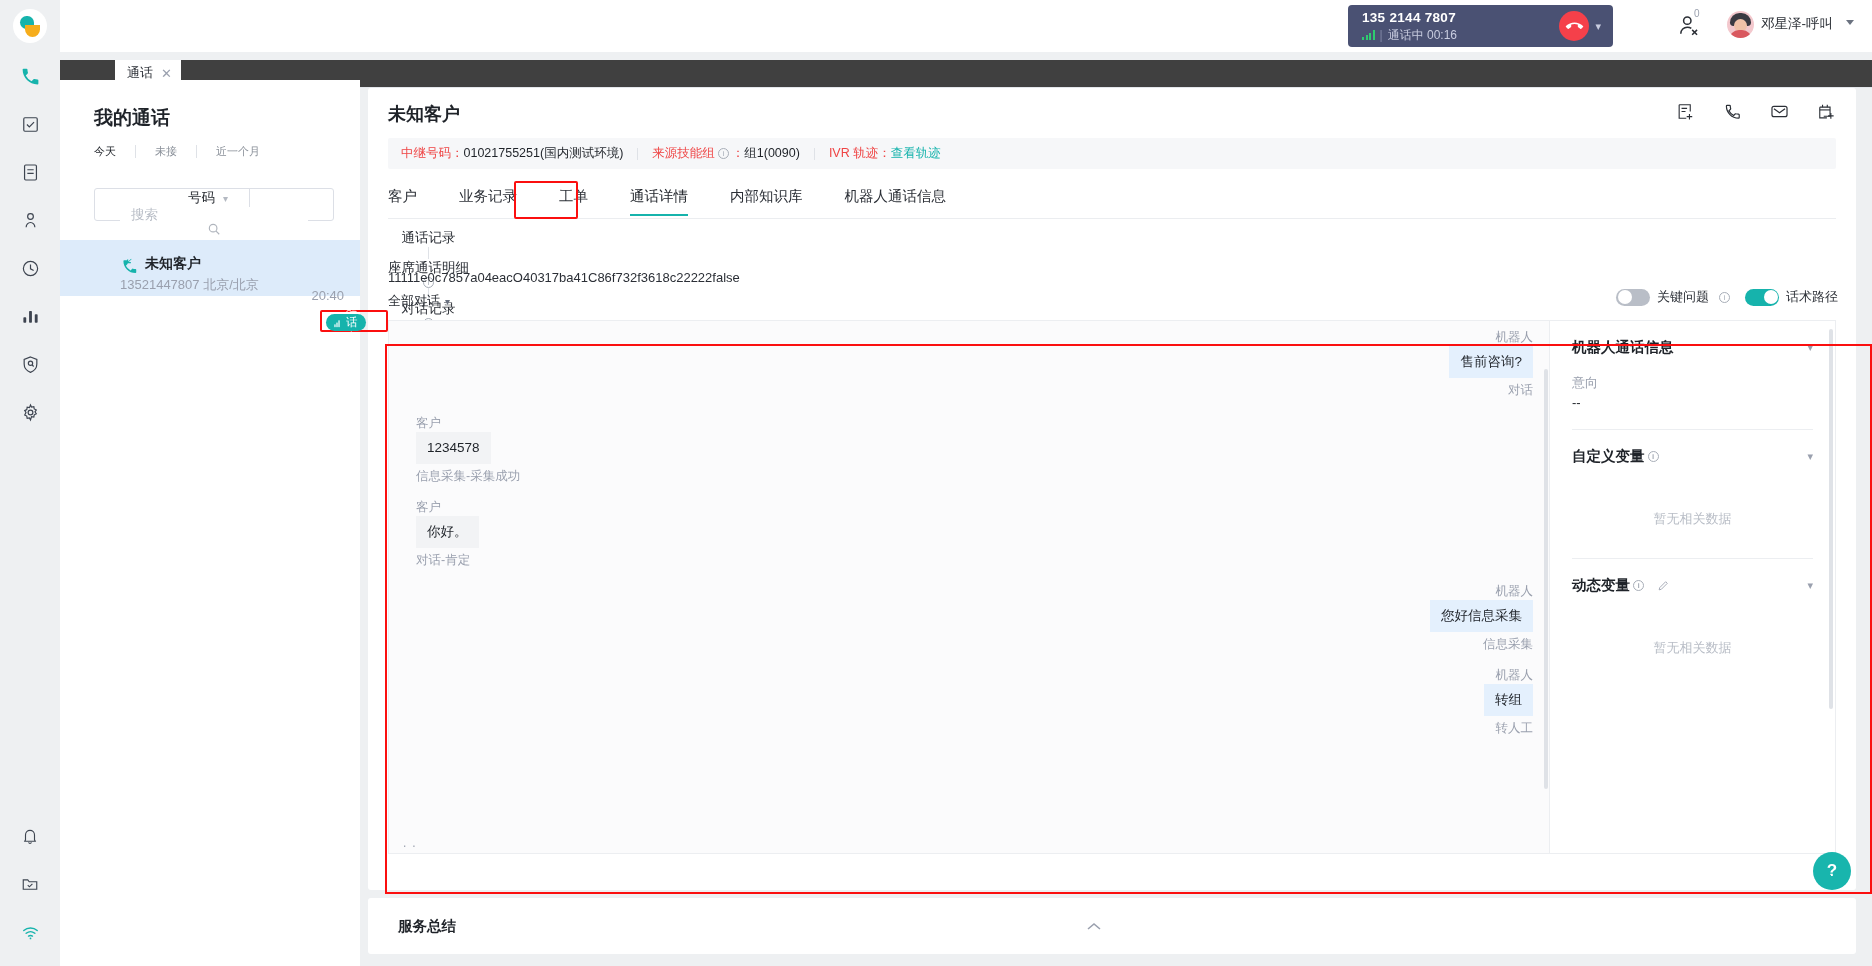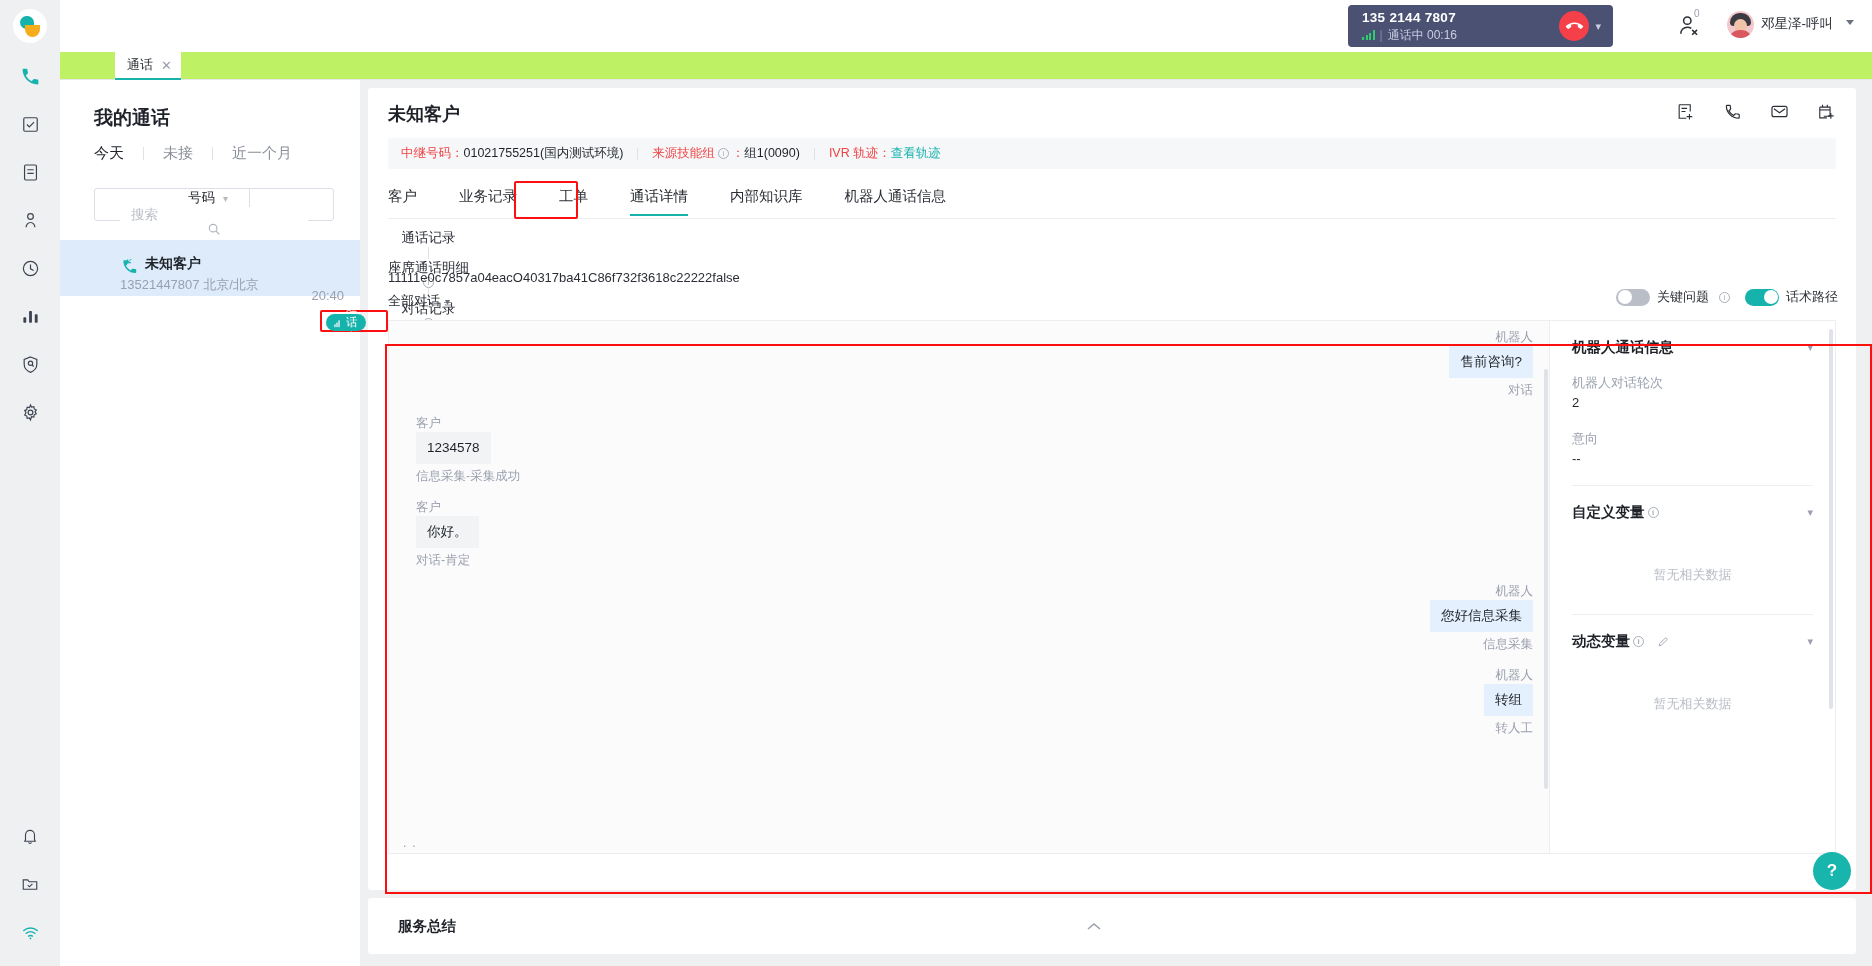--- a/index.html
+++ b/index.html
@@ -96,22 +96,22 @@
     background: #eef0f2;
   }
   .rail-icon {
     width: 60px; height: 48px; display: flex; align-items: center; justify-content: center;
     color: #3d4450;
   }
   #rail-bottom { position: absolute; bottom: 10px; left: 0; width: 60px; }
 
   
   #tabstrip {
-    position: absolute; left: 60px; top: 52px; width: 1812px; height: 28px;
-    background: #bef264; border-bottom: 1px solid #e3e6eb;
+    position: absolute; left: 60px; top: 60px; width: 1812px; height: 28px;
+    background: #404040; border-bottom: 1px solid #e3e6eb;
   }
   #tab1 {
     position: absolute; left: 55px; top: 0; height: 28px;
     background: #ffffff; border-bottom: 2px solid #16b3ac;
     display: flex; align-items: center; padding: 0 9px 0 12px; gap: 8px;
   }
   #tab1 .lbl { font-size: 13px; color: #2b2f36; }
   #tab1 .x { font-size: 13px; color: #9aa0ae; line-height: 1; }
 
   
@@ -119,21 +119,21 @@
     position: absolute; left: 60px; top: 80px; width: 300px; height: 886px;
     background: #ffffff;
   }
   #list-title {
     position: absolute; left: 34px; top: 25px;
     font-size: 19px; font-weight: bold; color: #1f2329;
   }
   #list-filters {
     position: absolute; left: 34px; top: 64px; display: flex; align-items: center;
   }
-  #list-filters .f { font-size: 15px; color: #8a9099; padding: 0 19px; }
+  #list-filters .f { font-size: 11px; color: #8a9099; padding: 0 19px; }
   #list-filters .f:first-child { padding-left: 0; color: #1f2329; }
   #list-filters .sep { width: 1px; height: 13px; background: #dfe2e7; }
 
   #search-row {
     position: absolute; left: 34px; top: 108px; width: 240px; height: 33px;
     border: 1px solid #dcdfe6; border-radius: 3px; display: flex; align-items: center; flex-direction: column;
   }
   #search-sel {
     width: 72px; height: 100%; display: flex; align-items: center; gap: 8px;
     padding-left: 10px; border-right: 1px solid #dcdfe6;
@@ -631,24 +631,20 @@
 
     <div id="rpanel">
       <div id="rpanel-scroll"></div>
 
       <div class="sect">
         <div class="sect-head">
           <span>机器人通话信息</span>
           <span class="cv">▾</span>
         </div>
         <div class="kv">
-          <div class="k">机器人对话轮次</div>
-          <div class="v">2</div>
-        </div>
-        <div class="kv">
           <div class="k">意向</div>
           <div class="v">--</div>
         </div>
       </div>
 
       <div class="hr"></div>
 
       <div class="sect">
         <div class="sect-head">
           <span>自定义变量</span>

